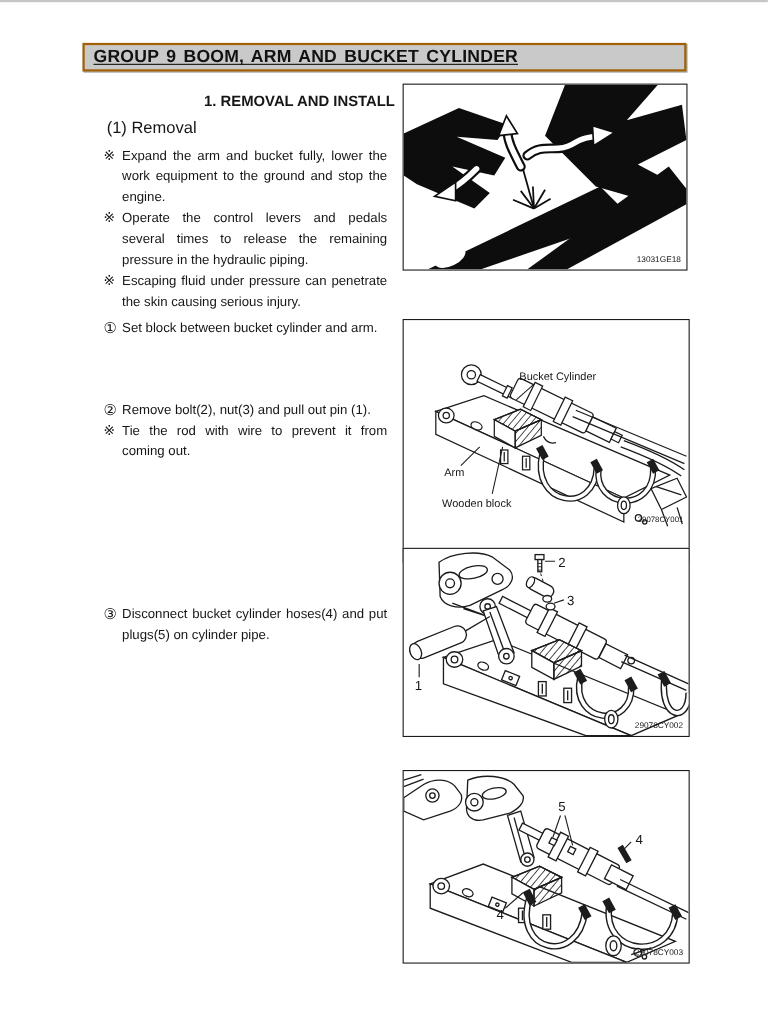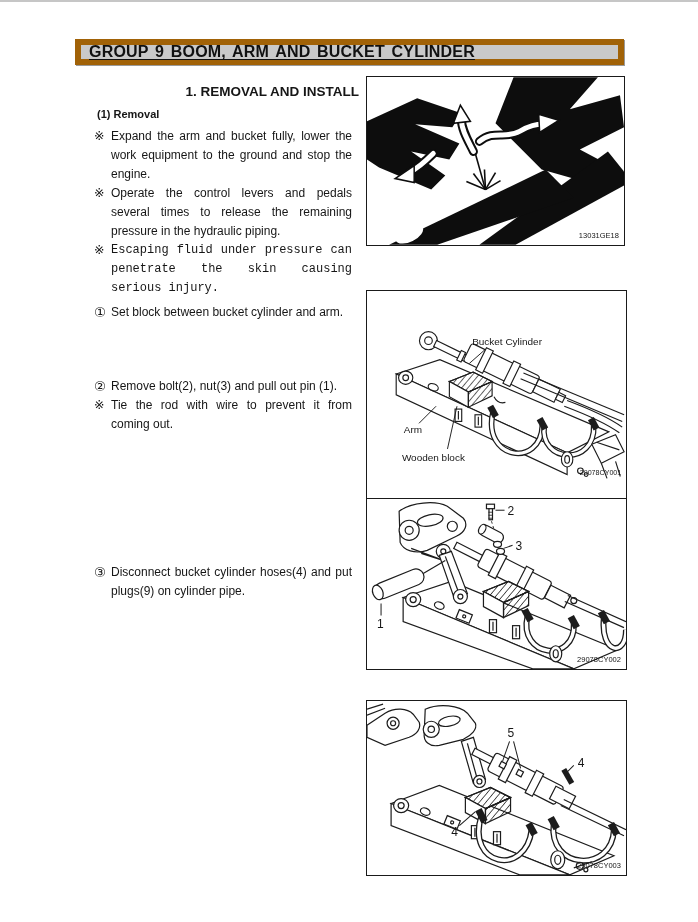--- a/index.html
+++ b/index.html
@@ -6,40 +6,40 @@
   html,body { background:#fff; }
   body {
     width:698px; height:922px; position:relative; overflow:hidden;
     font-family:"Liberation Sans","DejaVu Sans",sans-serif; color:#161616;
   }
   .page-top-edge { position:absolute; top:0; left:0; width:698px; height:2px; background:#c6c6c6; }
 
   
   .header-bar {
     position:absolute; left:75px; top:39px; width:549px; height:26px;
-    background:#c9c9c9; border:6px solid #a16207; box-shadow:1px 1px 0 #9a9a9a;
+    background:#c9c9c9; border:2px solid #a16207; box-shadow:1px 1px 0 #9a9a9a;
     display:flex; align-items:center; padding-left:8px;
   }
   .header-bar span {
     font-weight:bold; font-size:16px; letter-spacing:.2px; word-spacing:2px;
     text-decoration:underline; text-underline-offset:2px; color:#111;
   }
 
   
   .left-col { position:absolute; left:75px; top:84px; width:284px; }
   .sec  { font-size:13.5px; font-weight:bold;text-align:right; }
   .sub  { font-size:13px;  font-weight:bold; margin:9px 0 0 13px; }
-  .proc { font-size:11px; font-weight:bold; margin:9px 0 0 22px; }
+  .proc { font-size:15px; font-weight:normal; margin:9px 0 0 22px; }
   .paras { margin:7px 0 0 19px; }
   .para { display:flex; align-items:flex-start; }
   .para .marker { flex:0 0 17px; width:17px; font-size:12.5px; line-height:19px; }
   .para .marker.circ { font-size:13.5px; }
   .para .marker svg { margin-top:3px; display:block; }
   .ptxt { width:241px; font-size:12px; line-height:19px; text-align:justify; }
-  .ptxt div { text-align:justify;font-family:Liberation Mono, monospace; }
+  .ptxt div { text-align:justify; }
   .gap-a { margin-top:5px; }
   .gap-b { margin-top:55px; }
   .gap-c { margin-top:129px; }
 
   
   .fig { position:absolute; border:1.5px solid #1a1a1a; background:#fff; }
   #fig1 { left:366px; top:76px;  width:259px; height:170px; }
   #fig2 { left:366px; top:290px; width:261px; height:222px;padding-left:14px; }
   #fig3 { left:366px; top:498px; width:261px; height:172px; }
   #fig4 { left:366px; top:700px; width:261px; height:176px; }
@@ -92,21 +92,21 @@
       <div class="ptxt">Remove bolt(2), nut(3) and pull out pin (1).</div>
     </div>
 
     <div class="para">
       <span class="marker">※</span>
       <div class="ptxt">Tie the rod with wire to prevent it from coming out.</div>
     </div>
 
     <div class="para gap-c">
       <span class="marker circ">③</span>
-      <div class="ptxt">Disconnect bucket cylinder hoses(4) and put plugs(9) on cylinder pipe.</div>
+      <div class="ptxt">Disconnect bucket cylinder hoses(4) and put plugs(5) on cylinder pipe.</div>
     </div>
 
   </div>
 </div>
 
 <div class="fig" id="fig1">
   <svg viewBox="0 0 256 167">
     <path d="M146,0 L230,0 L202,32 L252,18 L256,50 L212,72 L242,88 L230,108 L174,92 L128,46 Z" fill="#0d0d0d"></path>
     <path d="M0,44 L50,21 L94,36 L85,50 L48,47 L92,66 L82,82 L44,74 L78,98 L64,112 L12,90 L0,82 Z" fill="#0d0d0d"></path>
     <path d="M112,167 L240,74 L256,94 L256,108 L148,167 Z" fill="#0d0d0d"></path>

